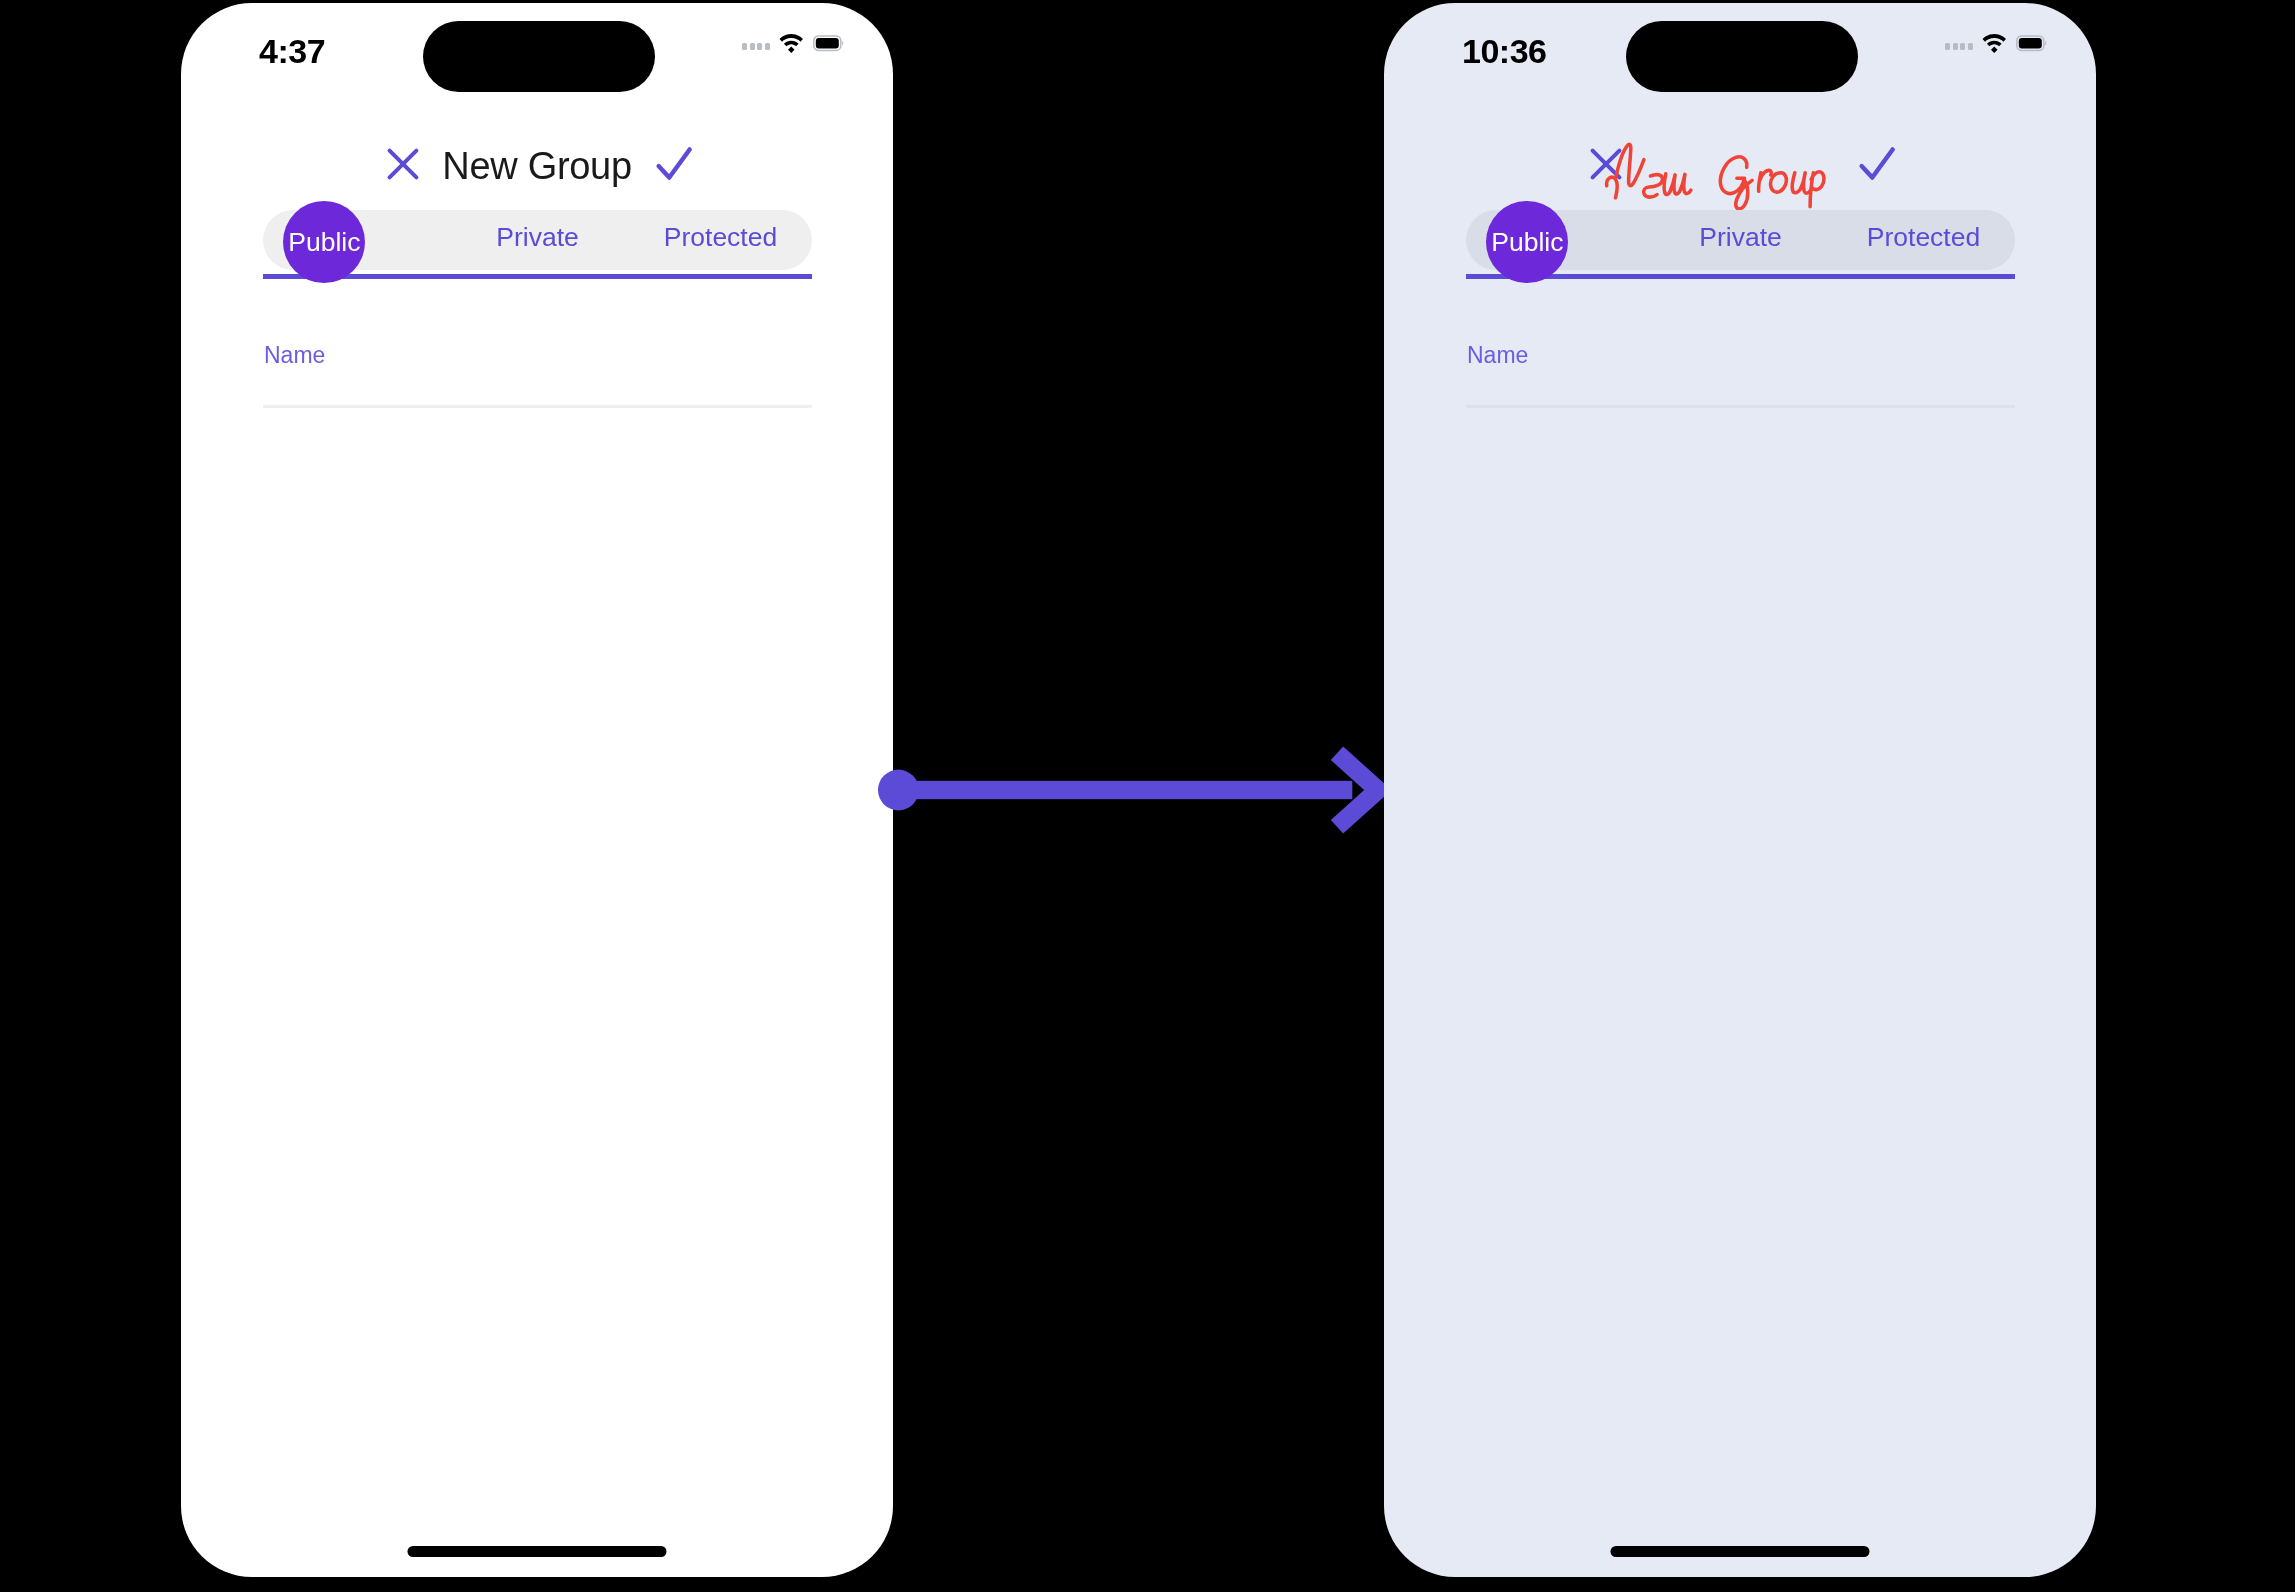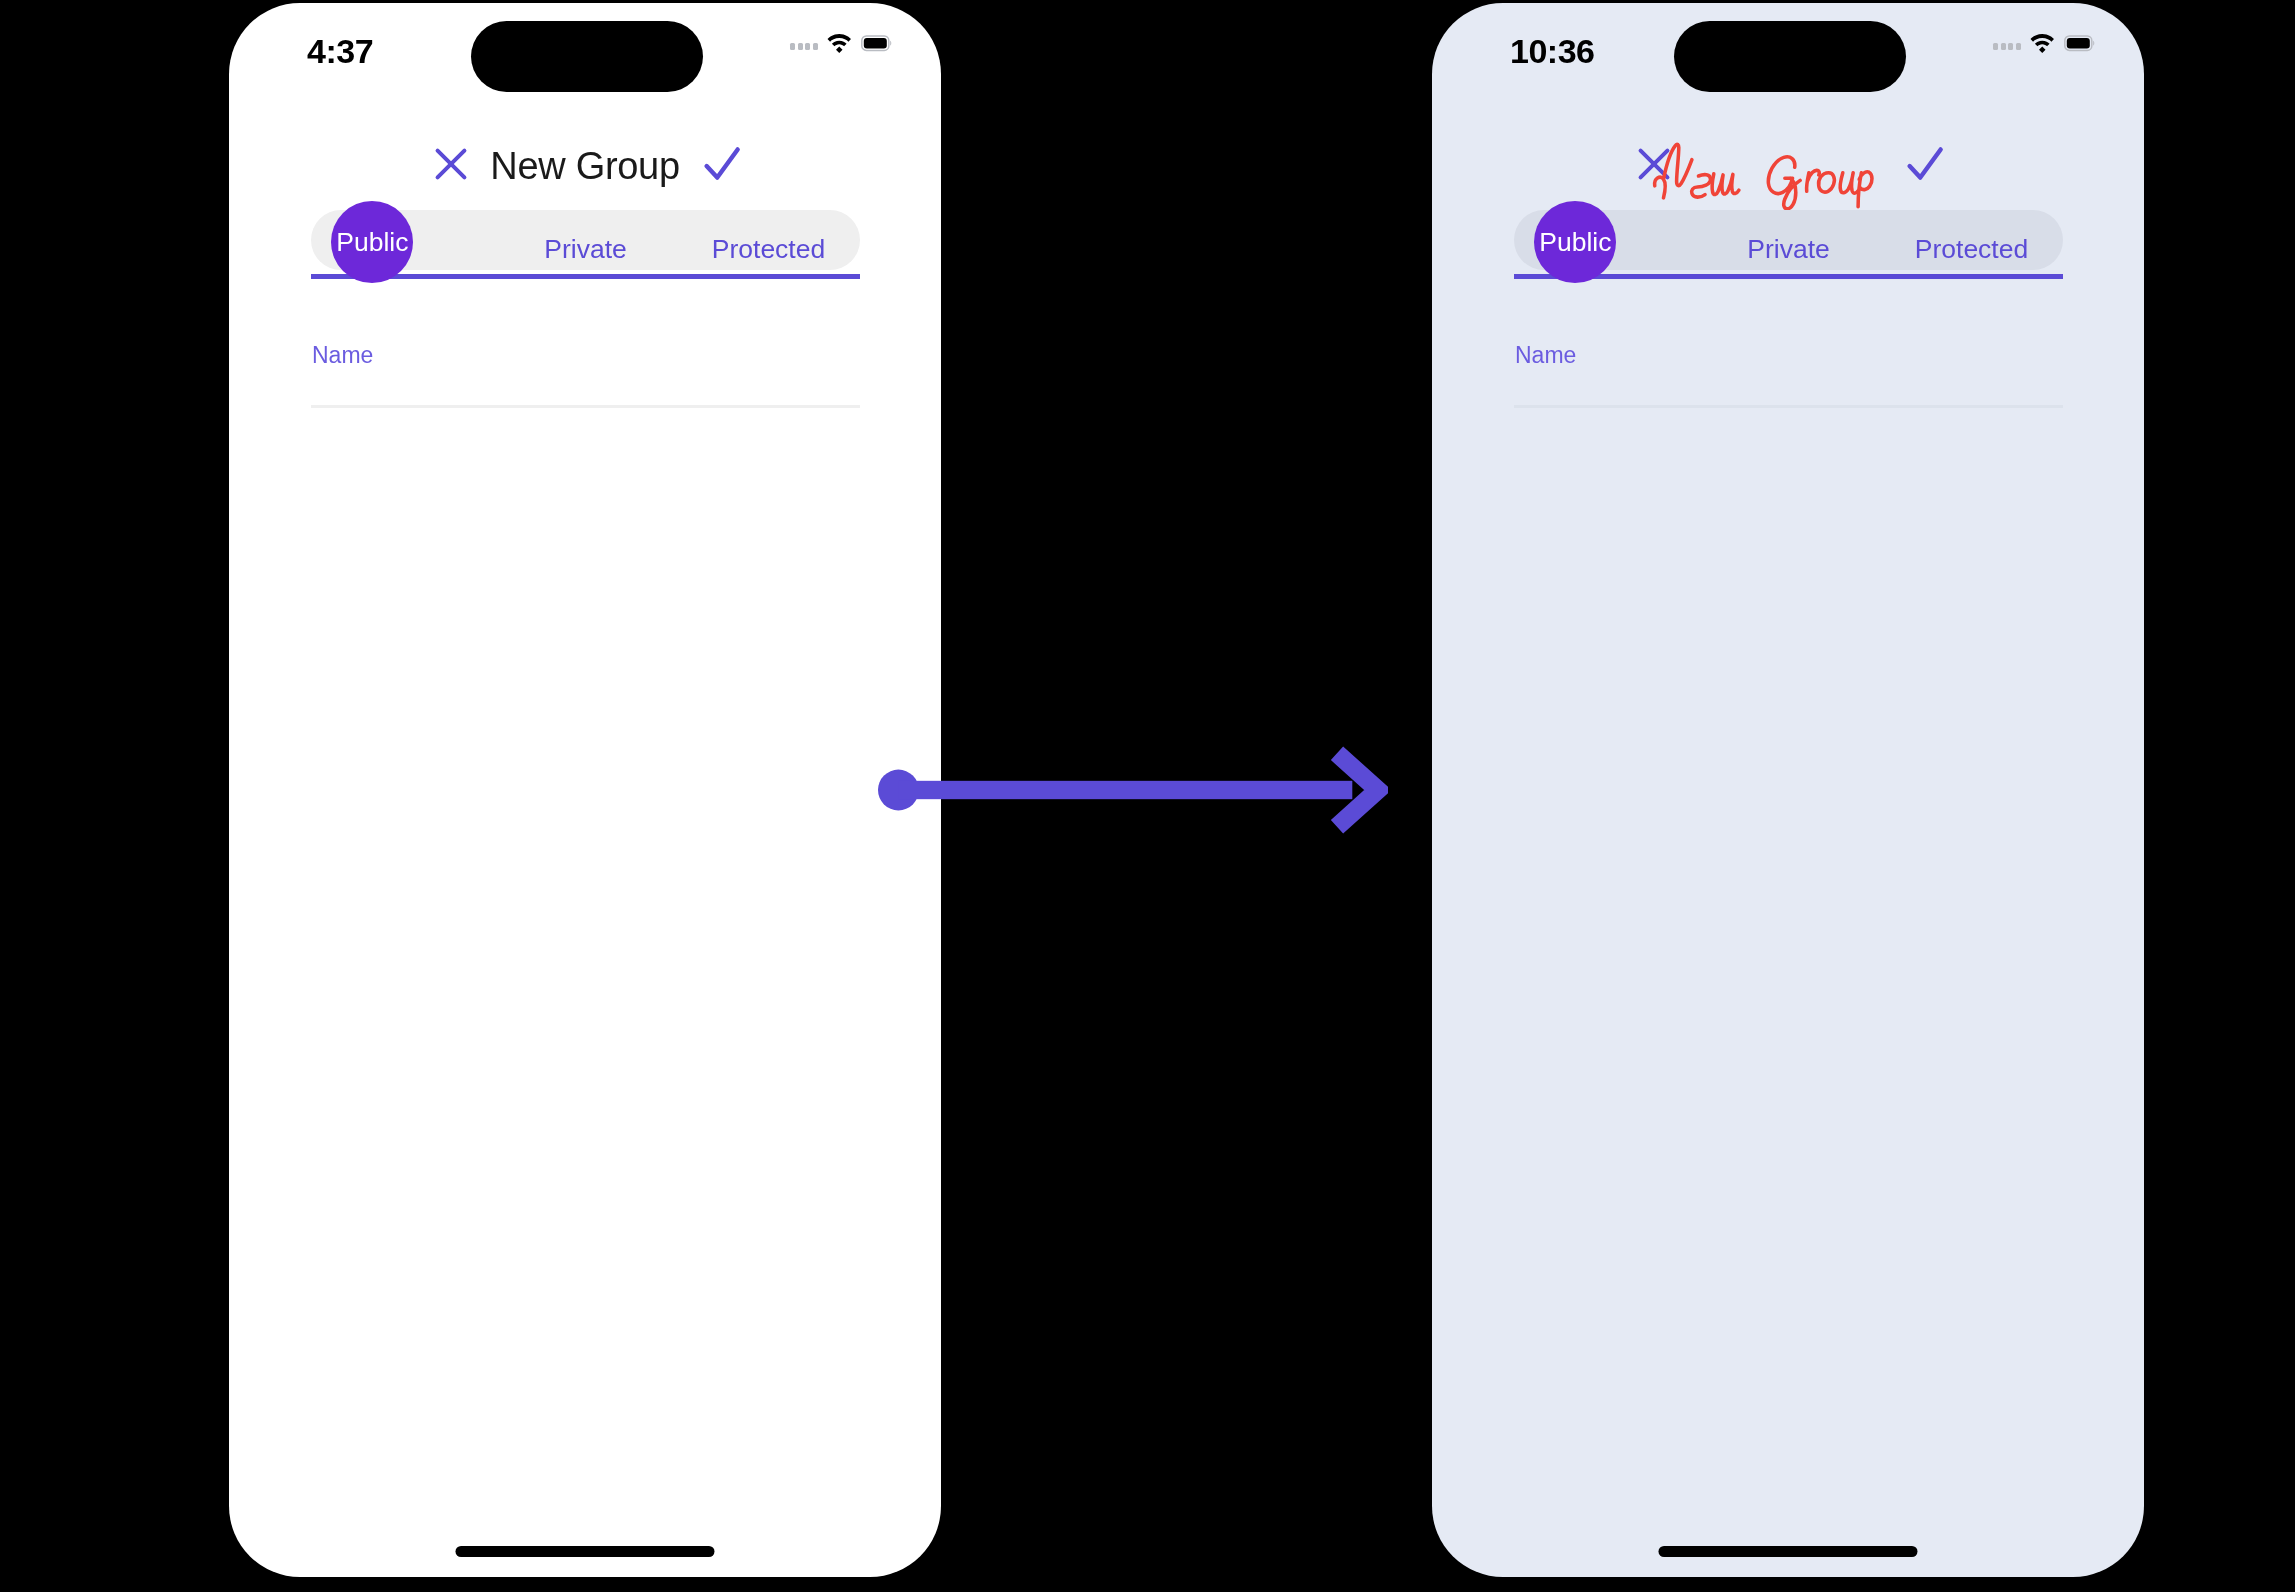--- a/index.html
+++ b/index.html
@@ -12,21 +12,20 @@
   }
 
   
   .phone{
     position:absolute;
     top:2.6px;
     width:712px;
     height:1574px;
     border-radius:71px;
     overflow:hidden;
-    margin-left:48px;
   }
   #phone-before{ left:181px;  background:#FFFFFF; }
   #phone-after { left:1384px; background:#E5EAF4; }
 
   
   .statusbar{
     position:absolute;left:0;top:0;width:100%;height:94px;
   }
   .status-time{
     position:absolute;left:78px;top:29px;
@@ -85,21 +84,21 @@
   .segtrack{
     position:absolute;left:0;top:0;width:100%;height:60px;
     border-radius:30px;
   }
   #phone-before .segtrack{background:#EFEFEF;}
   #phone-after  .segtrack{background:#D8DDE8;}
   .segline{
     position:absolute;left:0;bottom:0;width:100%;height:4.6px;background:#5B4BD6;
   }
   .segitems{
-    position:absolute;left:0;top:16px;width:100%;height:48px;
+    position:absolute;left:0;top:4px;width:100%;height:48px;
     display:flex;
     align-items:center;
   }
   .segitem{
     flex:1;display:flex;align-items:center;justify-content:center;
     font-size:26.5px;color:#5B4BD6;position:relative;cursor:pointer;
   }
   .segthumb{
     position:absolute;left:20.4px;top:-8.2px;
     width:82px;height:82px;border-radius:41px;

